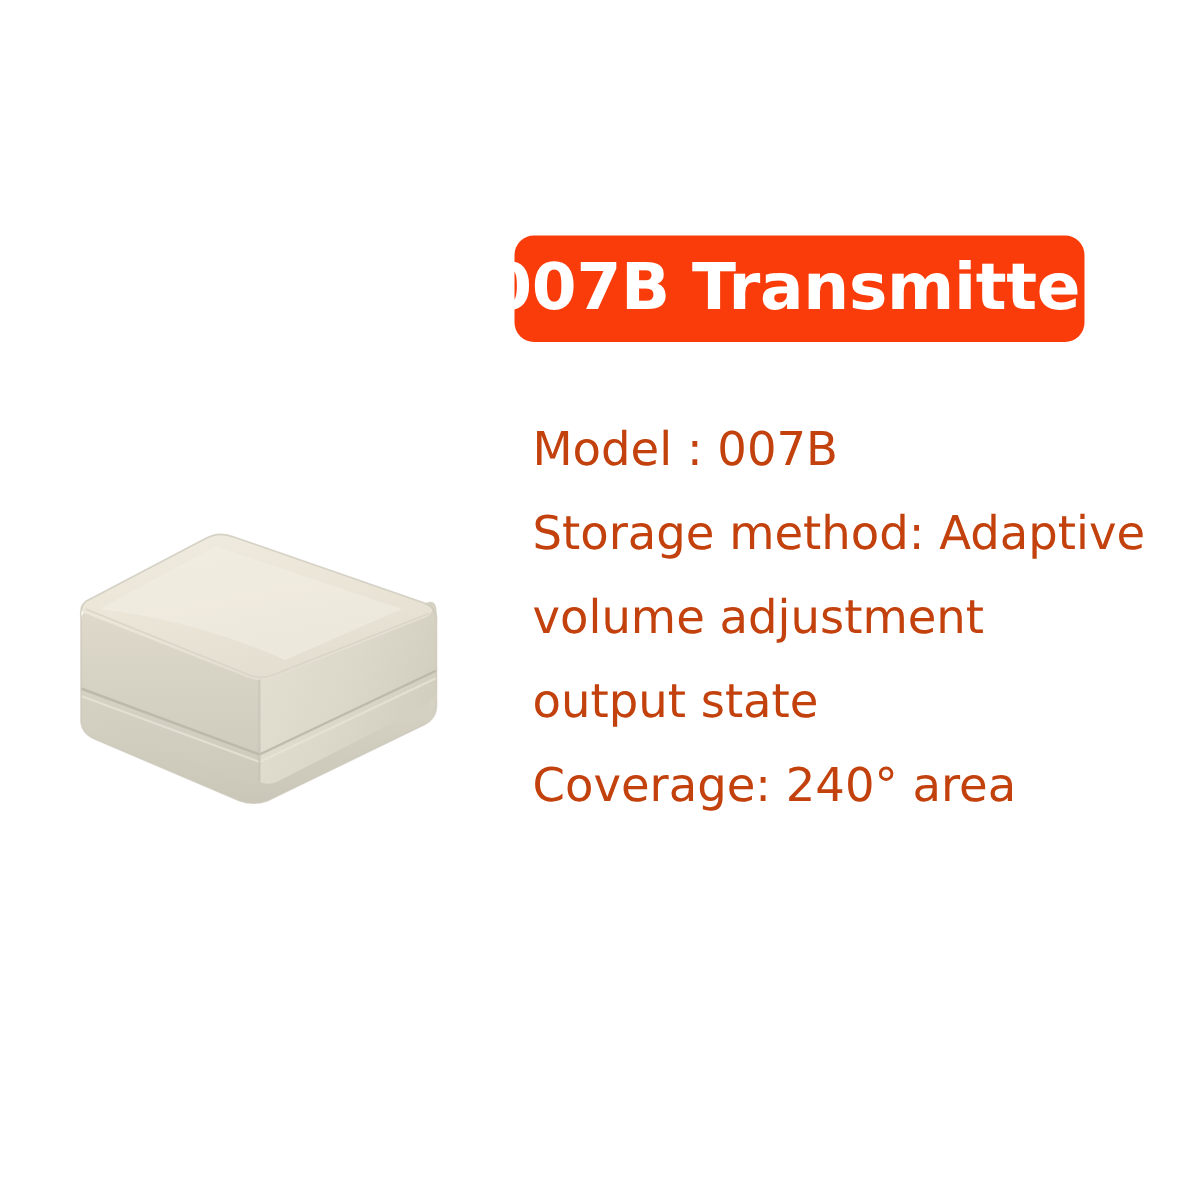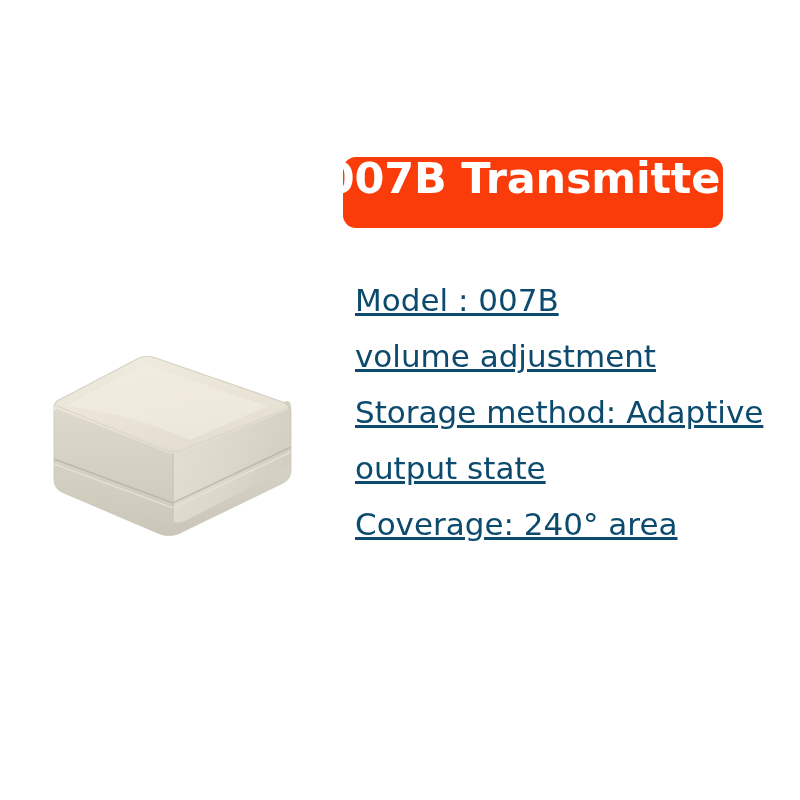--- a/index.html
+++ b/index.html
@@ -39,20 +39,21 @@
   
   #title-badge {
     position: absolute;
     left: 343px;
     top: 157px;
     width: 380px;
     height: 71px;
     background: #fa3c0a;
     border-radius: 13px;
     display: flex;
+    align-items: center;
     justify-content: center;
     box-sizing: border-box;
     padding: 0 14px;
   }
   #title-badge .badge-text {
     color: #ffffff;
     font-size: 43px;
     font-weight: 700;
     letter-spacing: -0.2px;
     line-height: 1;
@@ -63,25 +64,24 @@
   
   #spec-list {
     position: absolute;
     left: 355px;
     top: 272px;
     width: 420px;
   }
   #spec-list .spec-line {
     font-size: 31px;
     line-height: 56px;
-    color: #0c4a6e;
+    color: #c2410c;
     white-space: nowrap;
     font-weight: 400;
     font-family: "DejaVu Sans", "Liberation Sans", sans-serif;
-    text-decoration: underline;
   }
 </style>
 </head>
 <body>
 
 <div id="page">
 
   <div id="product-photo">
     <svg viewBox="0 0 270 215" xmlns="http://www.w3.org/2000/svg">
       <defs>
@@ -167,19 +167,19 @@
                L24 153 Q14 149 14 140 L14 73 Q13 65 17 61 L97 19 Z" fill="none" stroke="#cbc7b9" stroke-width="1.1" opacity="0.75"></path>
     </svg>
   </div>
 
   <div id="title-badge">
     <span class="badge-text">007B Transmitter</span>
   </div>
 
   <div id="spec-list">
     <div class="spec-line">Model : 007B</div>
+    <div class="spec-line">Storage method: Adaptive</div>
     <div class="spec-line">volume adjustment</div>
-    <div class="spec-line">Storage method: Adaptive</div>
     <div class="spec-line">output state</div>
     <div class="spec-line">Coverage: 240° area</div>
   </div>
 
 </div>
 
 </body></html>

